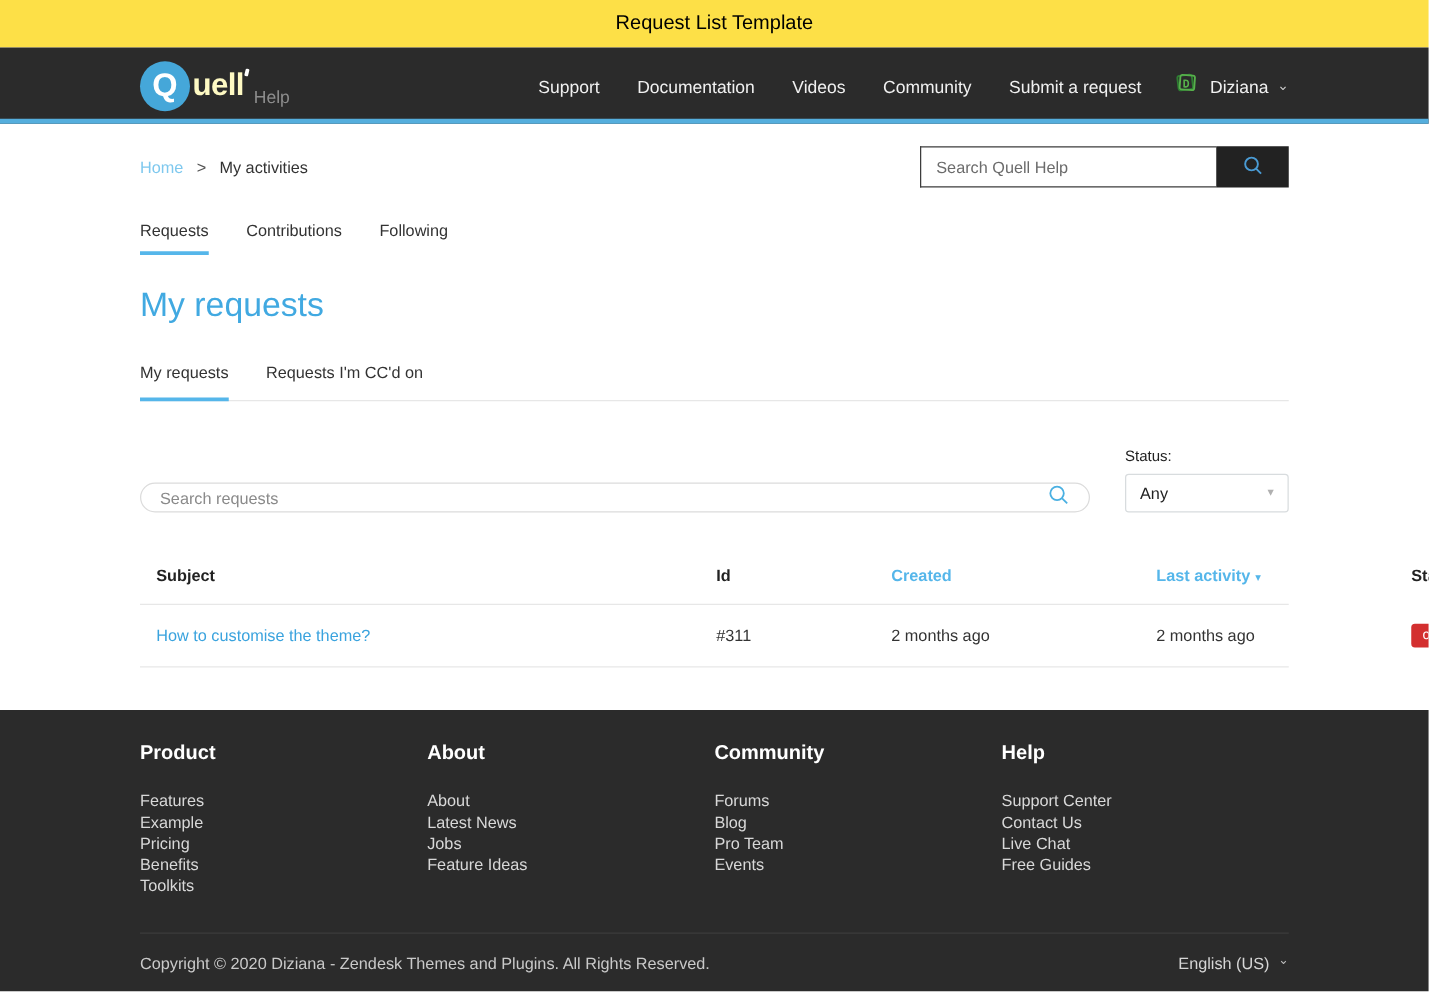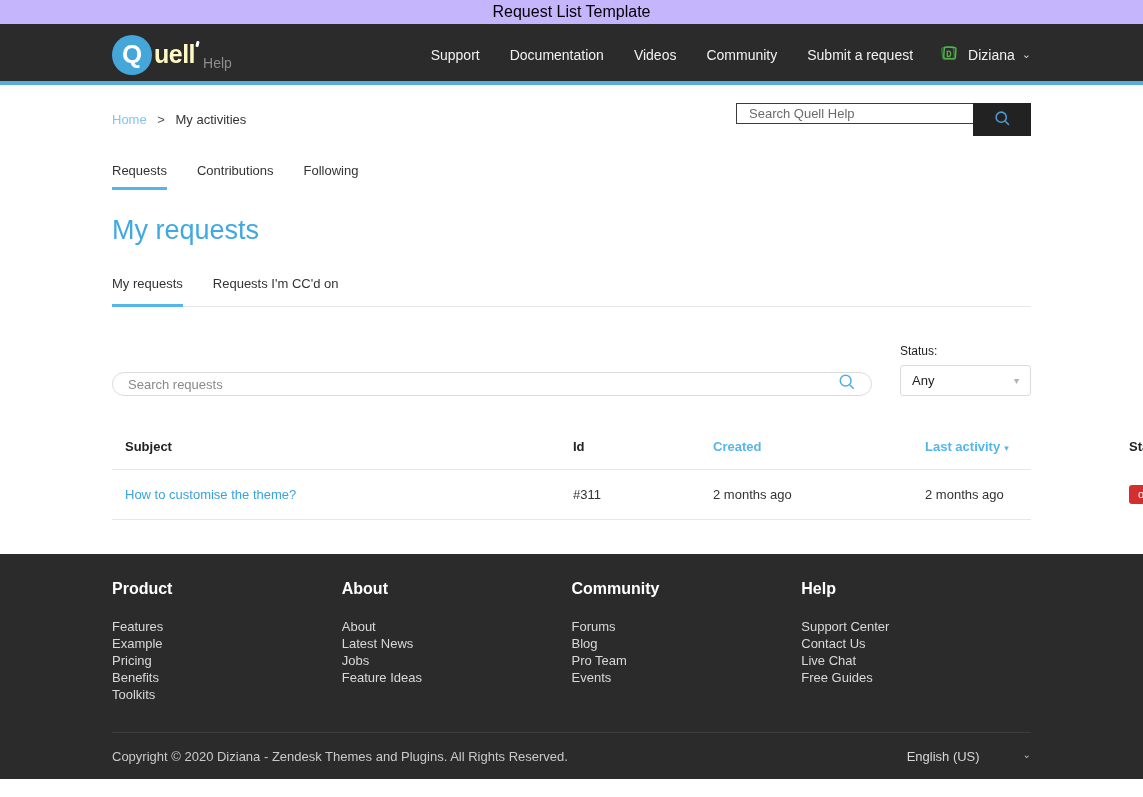--- a/index.html
+++ b/index.html
@@ -3,21 +3,21 @@
 <meta charset="utf-8">
 <style>
   * { box-sizing: border-box; margin: 0; padding: 0; }
   html,body { width:1143px; height:797px; }
   body {
     font-family: "Liberation Sans", "DejaVu Sans", sans-serif;
     background:#ffffff; color:#2f3941; overflow:hidden;
   }
   
   .titlebar {
-    height:24px; background:#c4b5fd; display:flex;
+    height:38px; background:#fde047; display:flex;
     align-items:center; justify-content:center;
   }
   .titlebar span { font-size:16px; color:#000; }
   
   .navbar {
     height:61px; background:#2b2b2b; border-bottom:4px solid #55aedd;
   }
   .navbar-inner {
     width:919px; margin:0 auto; height:61px;
     display:flex; align-items:center; justify-content:space-between;
@@ -38,21 +38,21 @@
   .nav-user .caret { color:#cfcfcf; font-size:11px; margin-left:7px; }
   
   .content-area { height:469px; overflow:hidden; }
   .main { width:919px; margin:0 auto; }
   .crumb-row { display:flex; justify-content:space-between; align-items:center; padding-top:18px; }
   .breadcrumb { font-size:13px; color:#333; }
   .breadcrumb .home { color:#7ec8ee; cursor:pointer; }
   .breadcrumb .sep { margin:0 7px; color:#555; }
   .searchbox { display:flex; height:33px; }
   .searchbox input {
-    width:237px; height:21px; border:1px solid #3c3c3c; border-right:none;
+    width:237px; height:33px; border:1px solid #3c3c3c; border-right:none;
     padding:0 12px; font-size:13px; color:#333; outline:none;
     font-family:"Liberation Sans","DejaVu Sans",sans-serif;
   }
   .searchbox input::placeholder { color:#6b6b6b; }
   .searchbox button {
     width:58px; height:33px; background:#222222; border:none; cursor:pointer;
     display:flex; align-items:center; justify-content:center;
   }
   .tabs { display:flex; margin-top:27px; }
   .tab { font-size:13px; color:#333; margin-right:30px; padding-bottom:9px; border-bottom:3px solid transparent; cursor:pointer; }
@@ -99,21 +99,21 @@
   .footer { height:225px; background:#2b2b2b; padding-top:26px; }
   .footer-inner { width:919px; margin:0 auto; }
   .footer-cols { display:grid; grid-template-columns:repeat(4,1fr); }
   .fcol-title { color:#ffffff; font-size:16px; font-weight:bold; margin-bottom:20px; }
   .fcol a { display:block; color:#d8d8d8; font-size:13px; line-height:17px; text-decoration:none; cursor:pointer; }
   .footer-bottom {
     border-top:1px solid #3d3d3d; margin-top:29px; padding-top:16px;
     display:flex; justify-content:space-between; align-items:center;
   }
   .copyright { color:#c9c9c9; font-size:13px; }
-  .lang { color:#d6d6d6; font-size:13px; display:flex; align-items:flex-start; cursor:pointer;gap:36px; }
+  .lang { color:#d6d6d6; font-size:13px; display:flex; align-items:flex-start; cursor:pointer; }
   .lang .caret { font-size:10px; margin-left:7px; color:#bdbdbd; }
 </style>
 </head>
 <body>
 
 <div class="titlebar">
   <span>Request List Template</span>
 </div>
 
 <div class="navbar">

